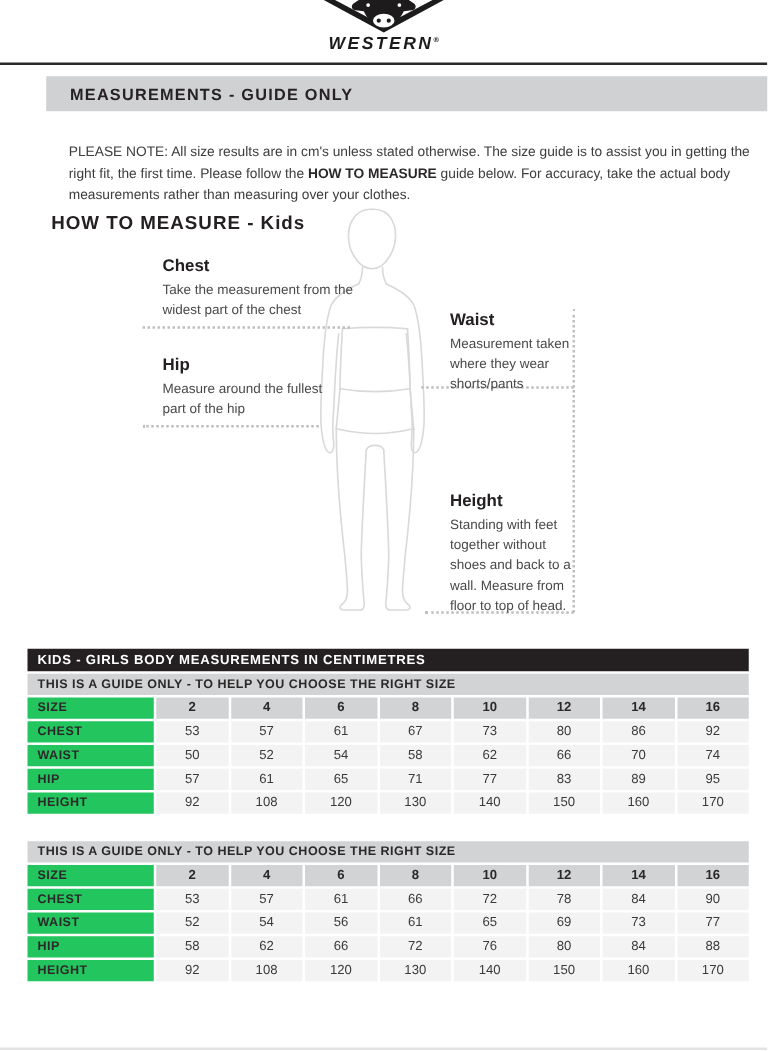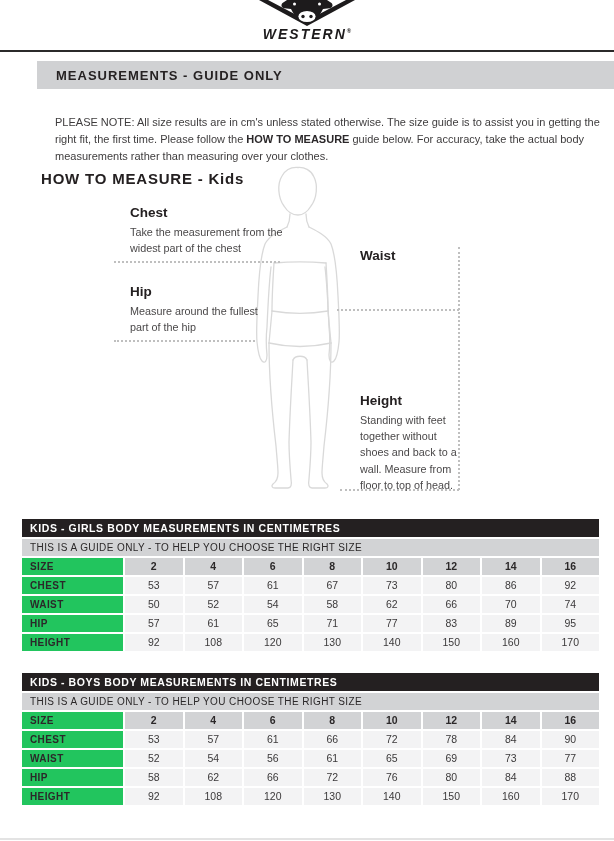--- a/index.html
+++ b/index.html
@@ -48,21 +48,21 @@
   #dot-height-v{left:458px;top:247px;height:243px;}
   #dot-height-b{left:340px;top:489px;width:119px;}
 
   
   #tables{position:absolute;left:22px;top:519px;width:577px;}
   .size-table{width:577px;}
   .size-table + .size-table{margin-top:22px;}
   .tbl-title{height:18px;line-height:18px;background:#242021;color:#fff;
              font-weight:bold;font-size:10.5px;letter-spacing:0.6px;padding-left:8px;box-sizing:border-box;}
   .tbl-subtitle{height:17px;line-height:17px;background:#d2d3d5;color:#2b2829;margin-top:2px;
-             font-weight:normal;font-size:10px;letter-spacing:0.4px;padding-left:8px;box-sizing:border-box;}
+             font-weight:bold;font-size:10px;letter-spacing:0.4px;padding-left:8px;box-sizing:border-box;}
   .t-row{display:flex;gap:2px;margin-top:2px;}
   .t-label{flex:0 0 101px;height:17px;line-height:17px;background:#22c55e;
            font-weight:bold;font-size:10px;letter-spacing:0.4px;padding-left:8px;box-sizing:border-box;color:#2b2829;}
   .t-cell{flex:1;height:17px;line-height:17px;background:#f3f3f4;text-align:center;
           font-size:10.5px;color:#3b393a;}
   .size-row .t-cell{background:#d2d3d5;font-weight:bold;color:#2b2829;}
 </style>
 </head>
 <body>
 
@@ -122,20 +122,21 @@
     <div class="measure-label" id="label-chest">
       <h3>Chest</h3>
       <p>Take the measurement from the widest part of the chest</p>
     </div>
     <div class="measure-label" id="label-hip">
       <h3>Hip</h3>
       <p>Measure around the fullest part of the hip</p>
     </div>
     <div class="measure-label" id="label-waist">
       <h3>Waist</h3>
+      <p>Measurement taken where they wear shorts/pants</p>
     </div>
     <div class="measure-label" id="label-height">
       <h3>Height</h3>
       <p>Standing with feet together without shoes and back to a wall. Measure from floor to top of head.</p>
     </div>
   </div>
 
   <div id="tables">
       <div class="size-table">
         <div class="tbl-title">KIDS - GIRLS BODY MEASUREMENTS IN CENTIMETRES</div>
@@ -190,21 +191,20 @@
           <div class="t-cell">108</div>
           <div class="t-cell">120</div>
           <div class="t-cell">130</div>
           <div class="t-cell">140</div>
           <div class="t-cell">150</div>
           <div class="t-cell">160</div>
           <div class="t-cell">170</div>
         </div>
       </div>
       <div class="size-table">
-        <div class="tbl-title">KIDS - BOYS BODY MEASUREMENTS IN CENTIMETRES</div>
         <div class="tbl-subtitle">THIS IS A GUIDE ONLY - TO HELP YOU CHOOSE THE RIGHT SIZE</div>
         <div class="t-row size-row">
           <div class="t-label">SIZE</div>
           <div class="t-cell">2</div>
           <div class="t-cell">4</div>
           <div class="t-cell">6</div>
           <div class="t-cell">8</div>
           <div class="t-cell">10</div>
           <div class="t-cell">12</div>
           <div class="t-cell">14</div>

